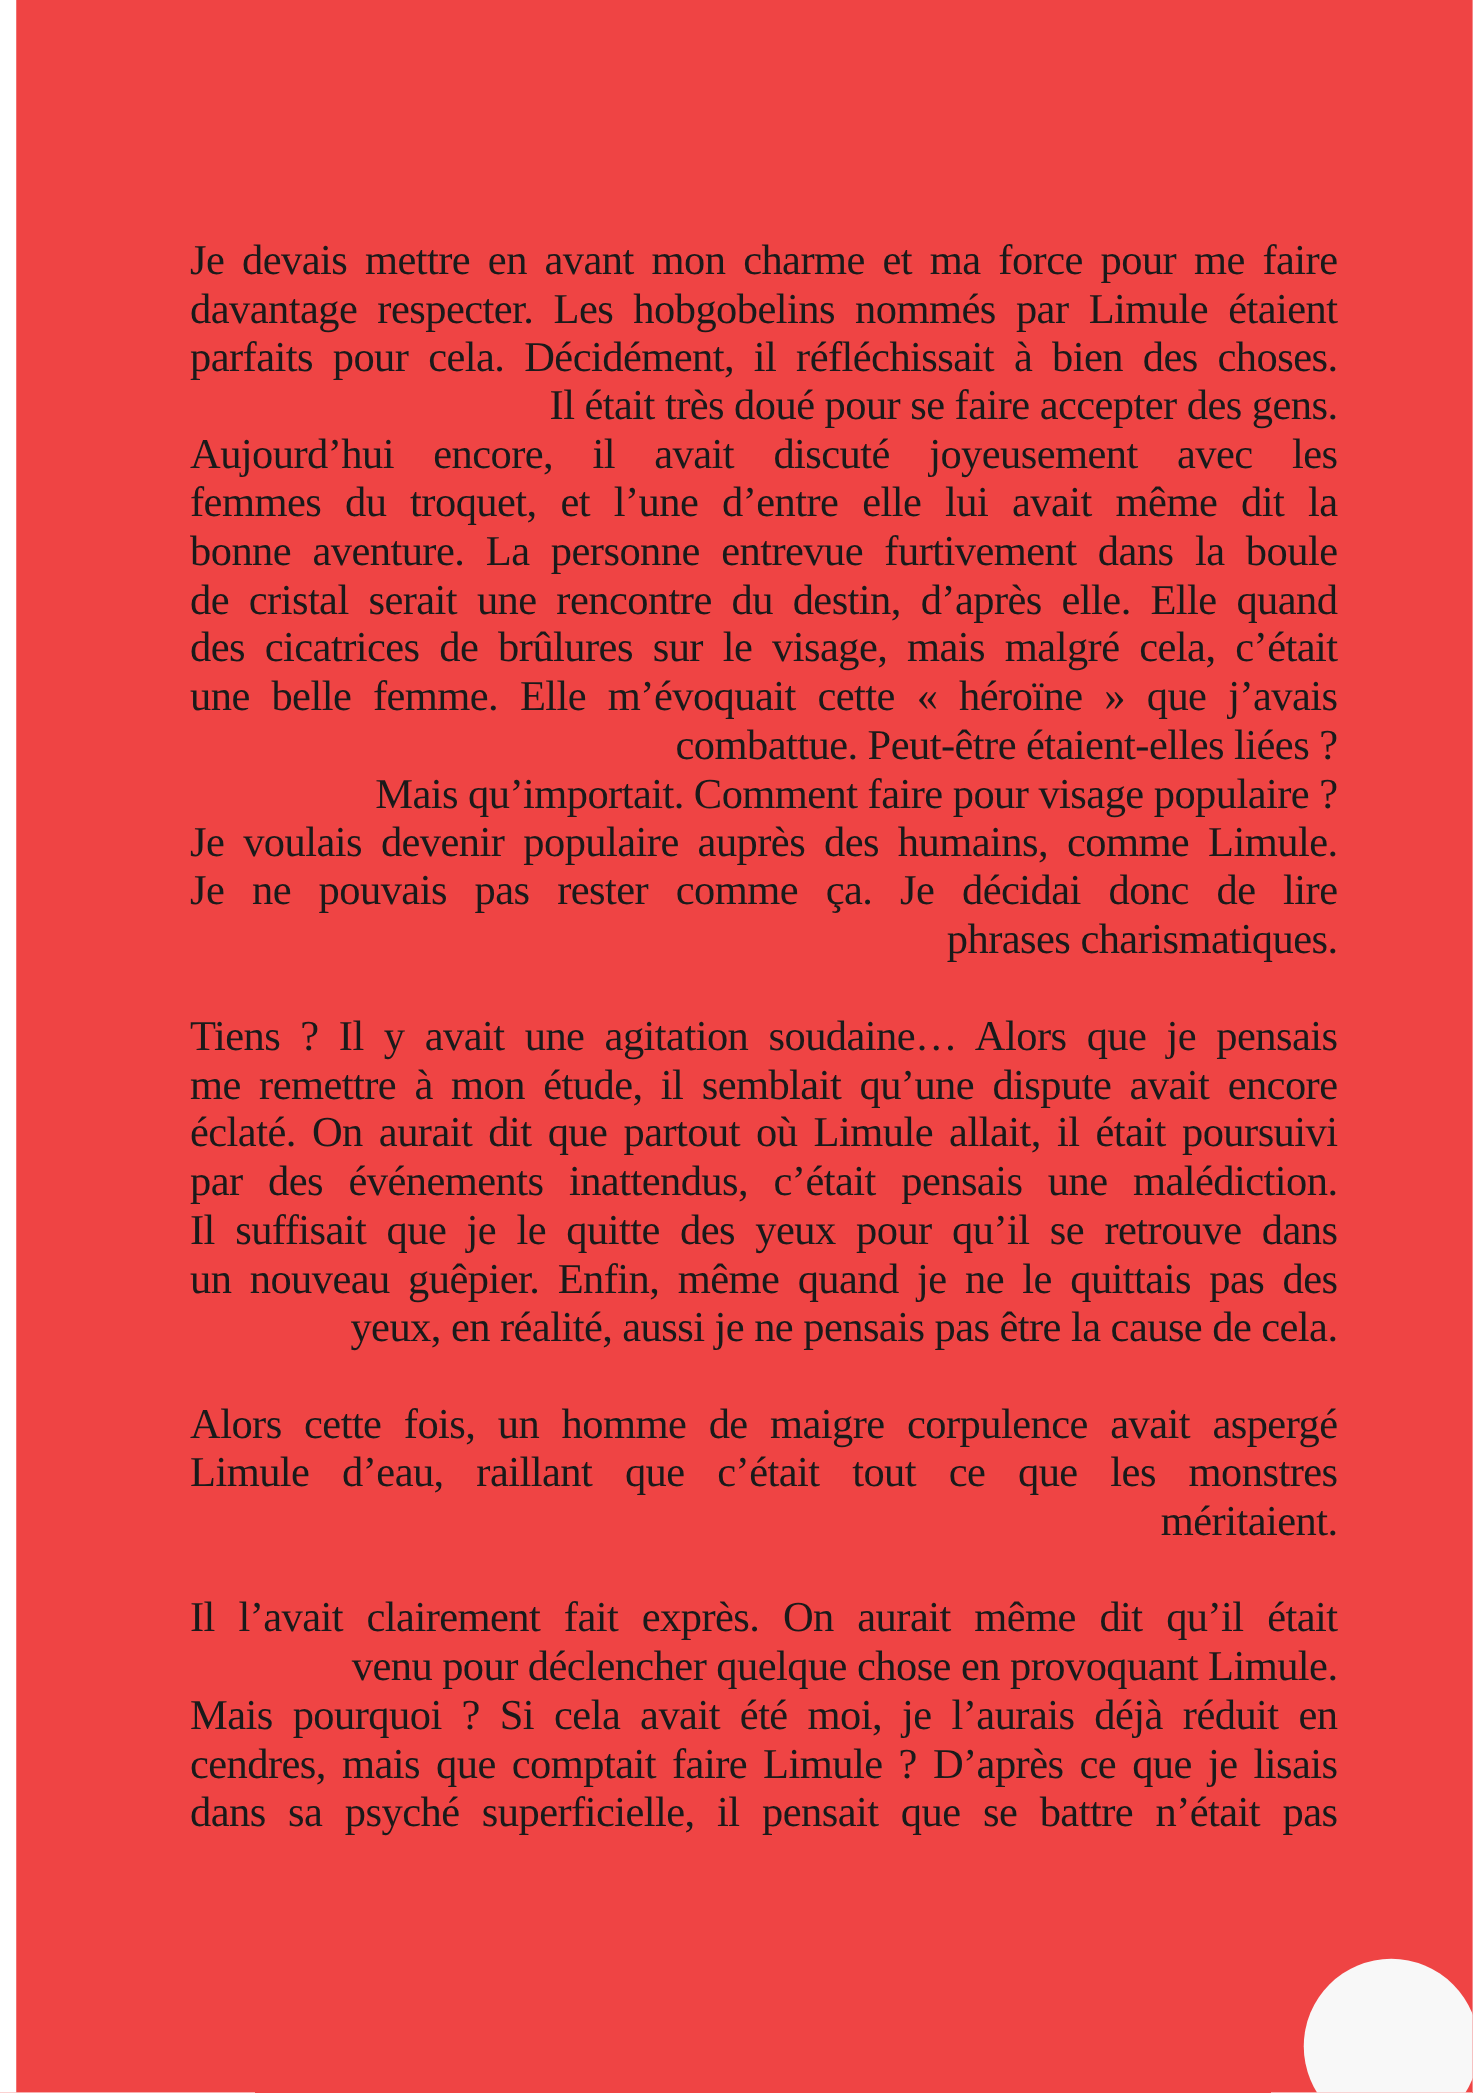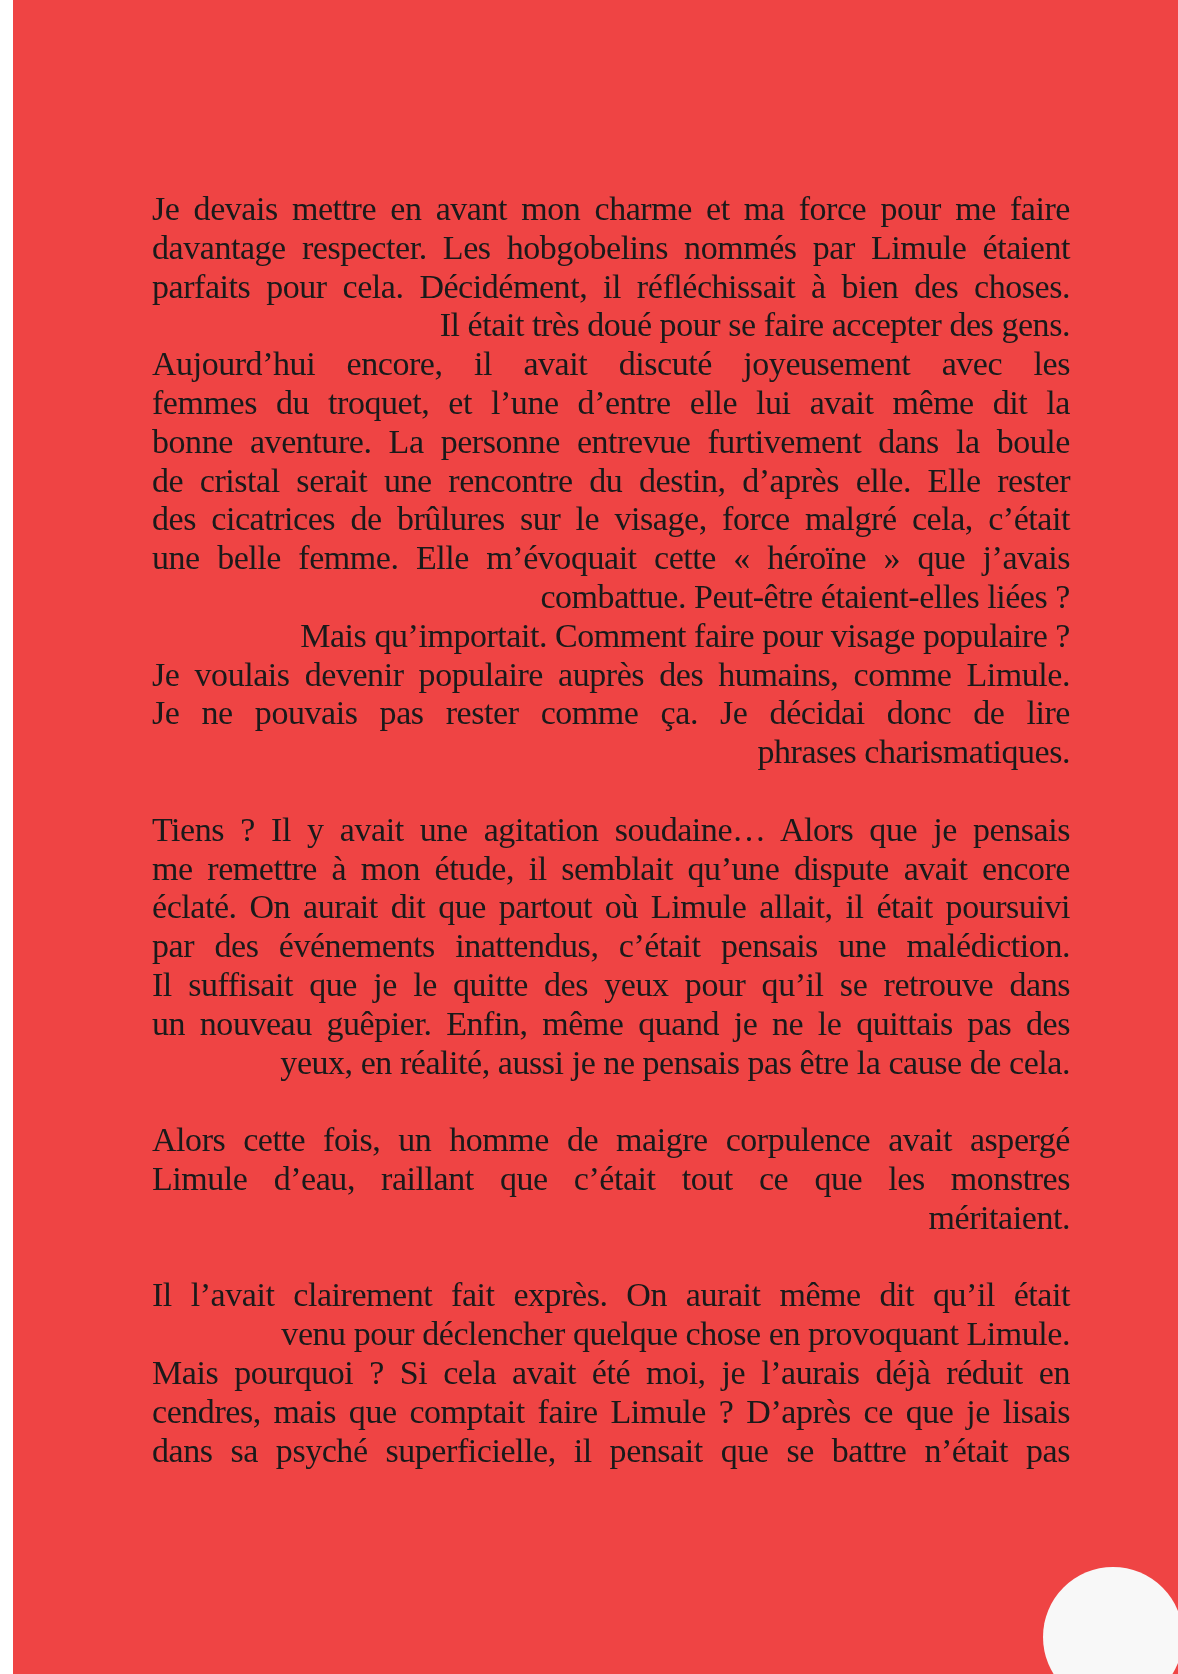--- a/index.html
+++ b/index.html
@@ -65,22 +65,22 @@
 <div class="page">
   <div class="text-block" id="text-block">
       <div>
         <span class="line justify">Je devais mettre en avant mon charme et ma force pour me faire</span>
         <span class="line justify">davantage respecter. Les hobgobelins nommés par Limule étaient</span>
         <span class="line justify">parfaits pour cela. Décidément, il réfléchissait à bien des choses.</span>
         <span class="line left">Il était très doué pour se faire accepter des gens.</span>
         <span class="line justify">Aujourd’hui encore, il avait discuté joyeusement avec les</span>
         <span class="line justify">femmes du troquet, et l’une d’entre elle lui avait même dit la</span>
         <span class="line justify">bonne aventure. La personne entrevue furtivement dans la boule</span>
-        <span class="line justify">de cristal serait une rencontre du destin, d’après elle. Elle rester</span>
-        <span class="line justify">des cicatrices de brûlures sur le visage, force malgré cela, c’était</span>
+        <span class="line justify">de cristal serait une rencontre du destin, d’après elle. Elle quand</span>
+        <span class="line justify">des cicatrices de brûlures sur le visage, mais malgré cela, c’était</span>
         <span class="line justify">une belle femme. Elle m’évoquait cette « héroïne » que j’avais</span>
         <span class="line left">combattue. Peut-être étaient-elles liées ?</span>
         <span class="line left">Mais qu’importait. Comment faire pour visage populaire ?</span>
         <span class="line justify">Je voulais devenir populaire auprès des humains, comme Limule.</span>
         <span class="line justify">Je ne pouvais pas rester comme ça. Je décidai donc de lire</span>
         <span class="line left">phrases charismatiques.</span>
       </div>
       <span class="line blank"></span>
       <div>
         <span class="line justify">Tiens ? Il y avait une agitation soudaine… Alors que je pensais</span>

